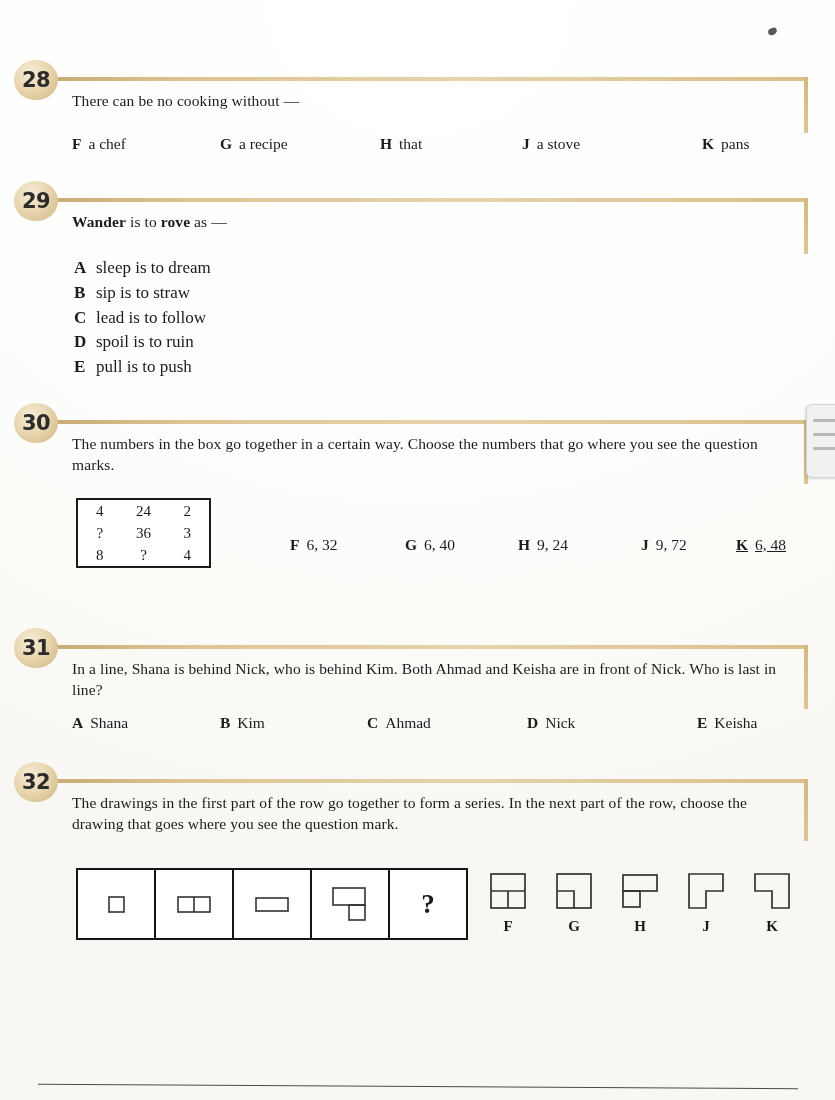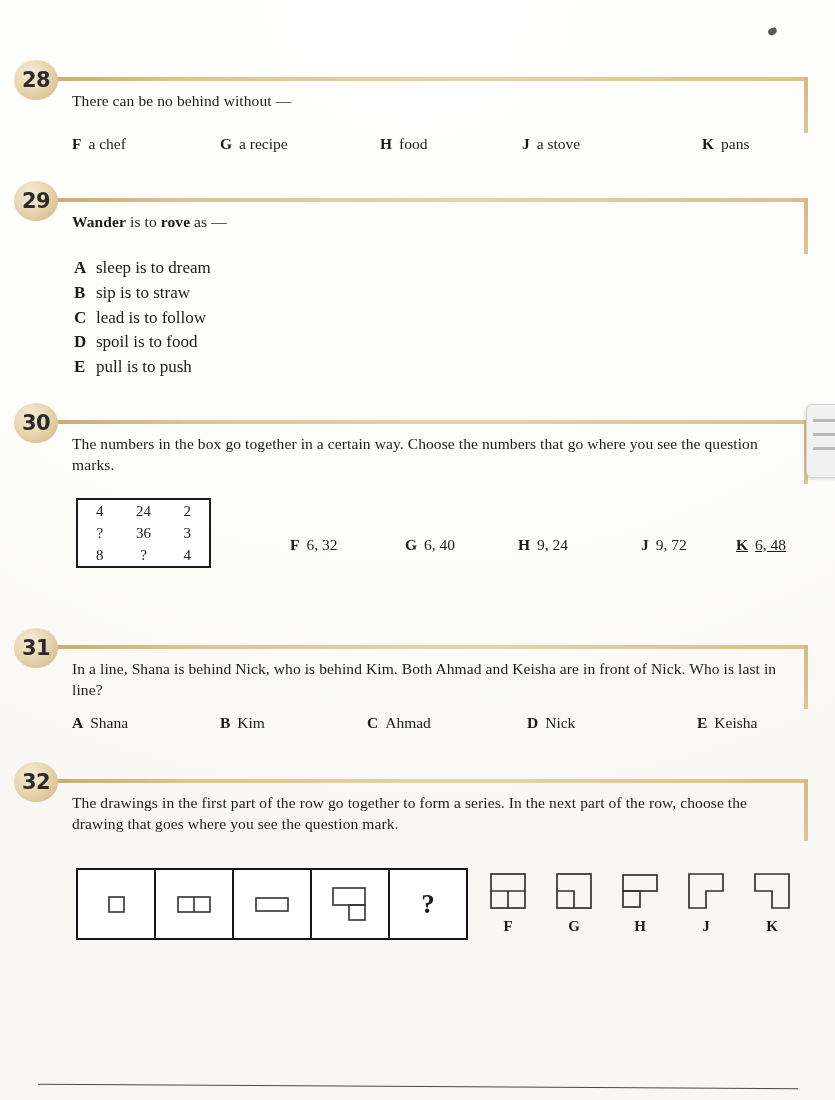--- a/index.html
+++ b/index.html
@@ -226,44 +226,44 @@
 
 <div class="page">
 
   <div class="speck"></div>
 
   <div class="question" style="top:60px;">
     <div class="qbadge">28</div>
     <div class="qrule" style="width:758px;"></div>
     <div class="qrule-cap" style="left:804px;height:56px;"></div>
     <div class="qbody">
-      <div class="stem">There can be no behind without —</div>
+      <div class="stem">There can be no cooking without —</div>
     </div>
   </div>
   <div class="choices-row" style="top:135px;">
     <span class="choice-h" style="left:0px;"><span class="ltr">F</span><span>a chef</span></span>
     <span class="choice-h" style="left:148px;"><span class="ltr">G</span><span>a recipe</span></span>
-    <span class="choice-h" style="left:308px;"><span class="ltr">H</span><span>food</span></span>
+    <span class="choice-h" style="left:308px;"><span class="ltr">H</span><span>that</span></span>
     <span class="choice-h" style="left:450px;"><span class="ltr">J</span><span>a stove</span></span>
     <span class="choice-h" style="left:630px;"><span class="ltr">K</span><span>pans</span></span>
   </div>
 
   <div class="question" style="top:181px;">
     <div class="qbadge">29</div>
     <div class="qrule" style="width:758px;"></div>
     <div class="qrule-cap" style="left:804px;height:56px;"></div>
     <div class="qbody">
       <div class="stem"><b>Wander</b><span> is to </span><b>rove</b><span> as —</span></div>
     </div>
   </div>
   <div class="choices-col" style="top:256px;">
     <div class="choice-v"><span class="ltr">A</span><span>sleep is to dream</span></div>
     <div class="choice-v"><span class="ltr">B</span><span>sip is to straw</span></div>
     <div class="choice-v"><span class="ltr">C</span><span>lead is to follow</span></div>
-    <div class="choice-v"><span class="ltr">D</span><span>spoil is to food</span></div>
+    <div class="choice-v"><span class="ltr">D</span><span>spoil is to ruin</span></div>
     <div class="choice-v"><span class="ltr">E</span><span>pull is to push</span></div>
   </div>
 
   <div class="question" style="top:403px;">
     <div class="qbadge">30</div>
     <div class="qrule" style="width:758px;"></div>
     <div class="qrule-cap" style="left:804px;height:64px;"></div>
     <div class="qbody" style="width:730px;">
       <div class="stem">The numbers in the box go together in a certain way. Choose the numbers that go where you see the question marks.</div>
     </div>

